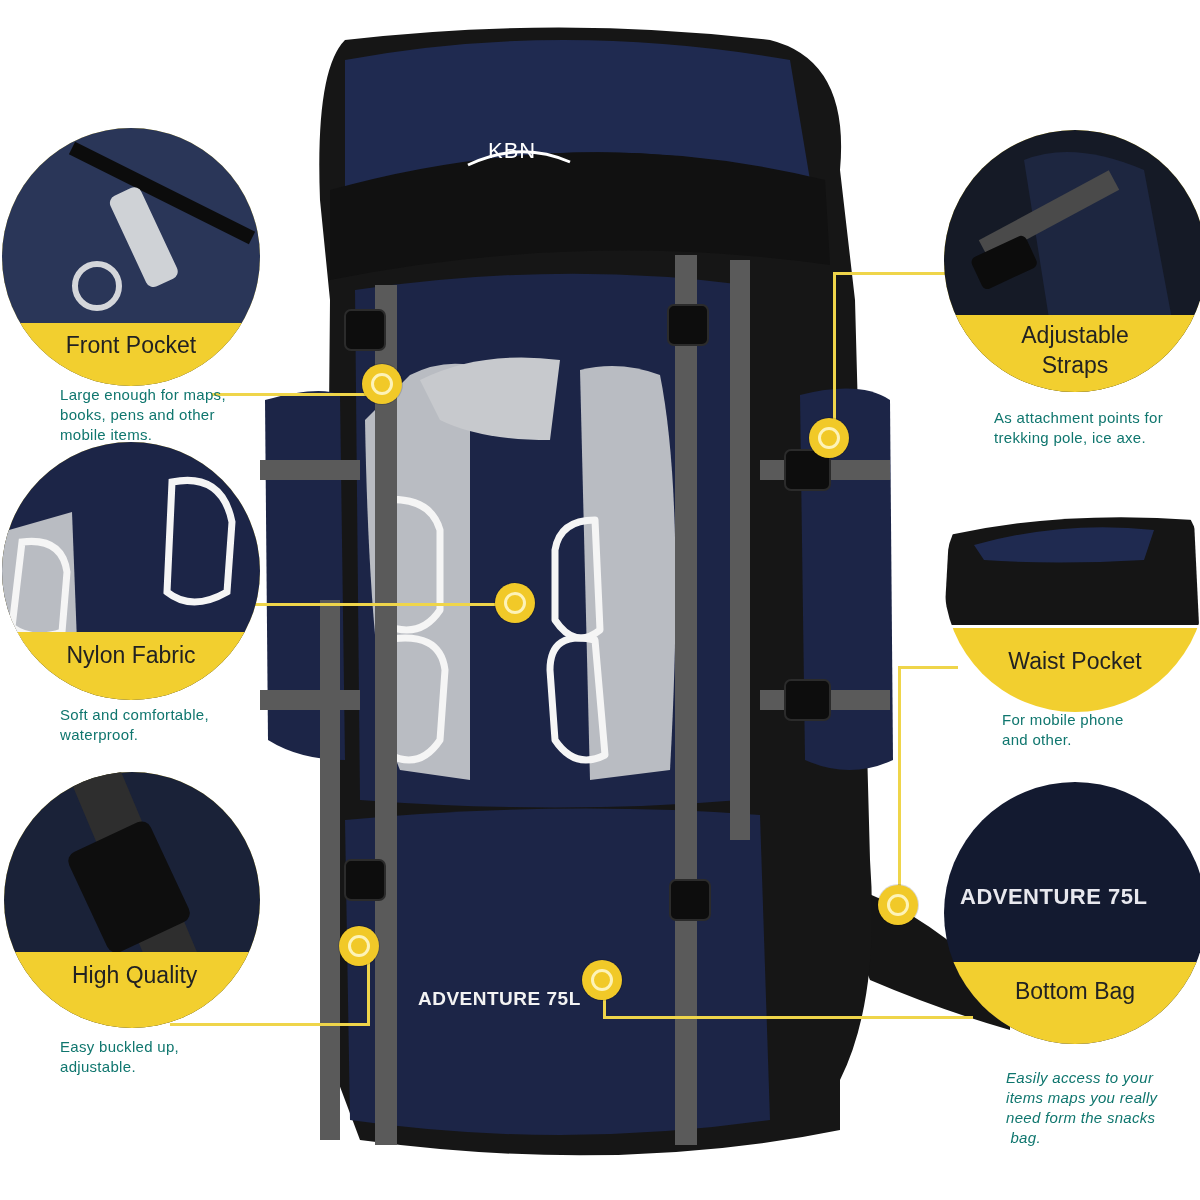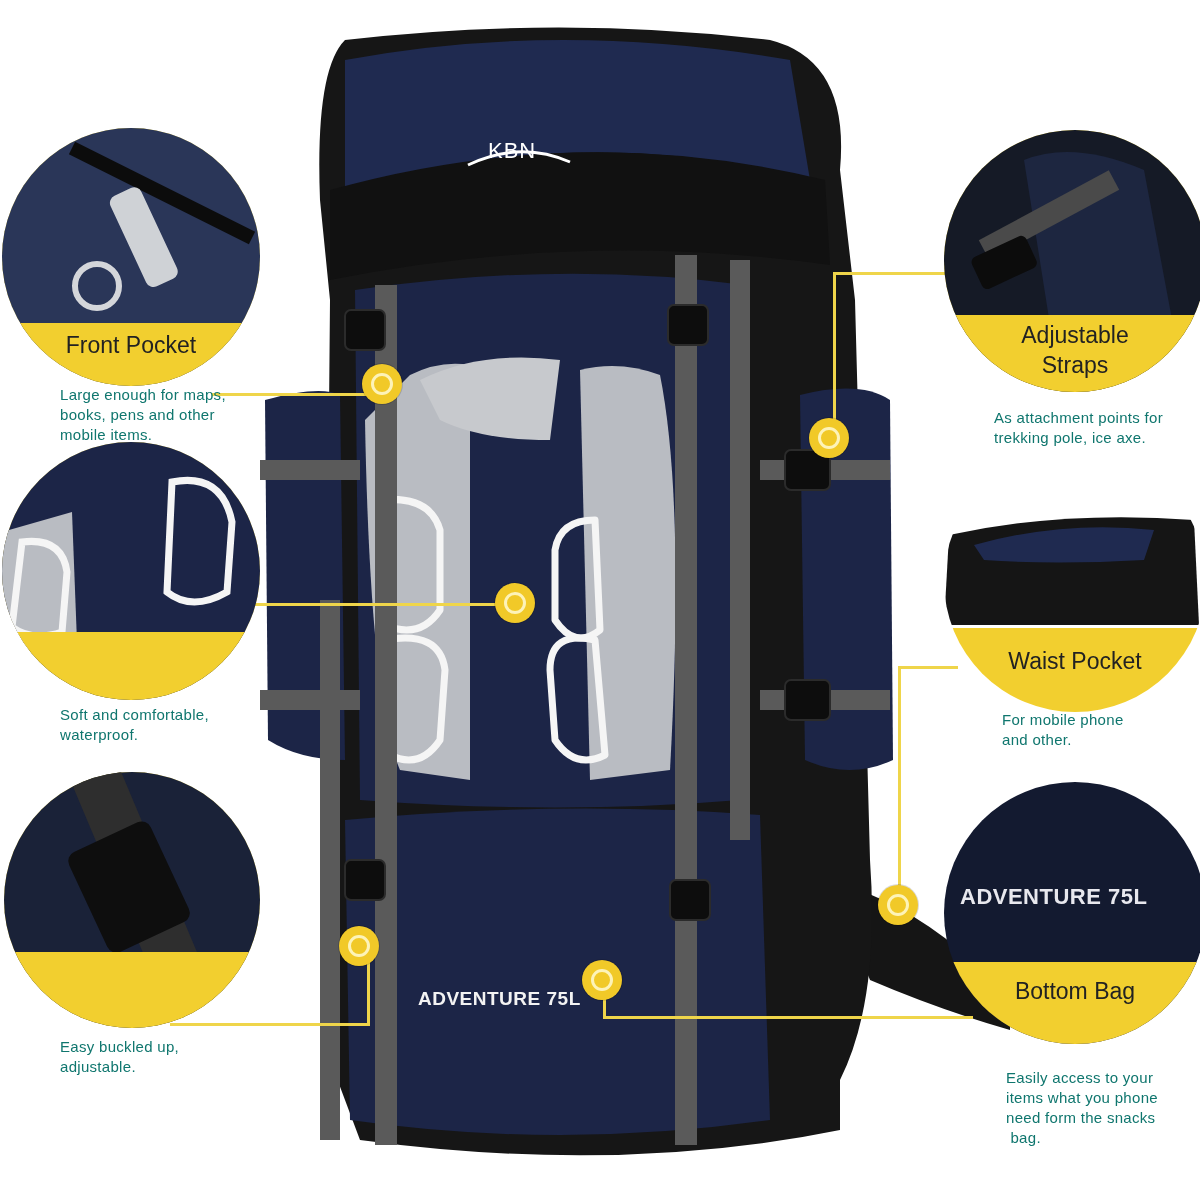--- a/index.html
+++ b/index.html
@@ -130,20 +130,21 @@
 <div class="circle" style="left:2px;top:442px;width:258px;height:258px;">
   <svg class="photo" viewBox="0 0 258 258">
     <rect width="258" height="258" fill="#1c2547"></rect>
     <path d="M0 90 L70 70 L75 200 L0 210 Z" fill="#b9bcc2"></path>
     <g fill="none" stroke="#f5f5f5" stroke-width="7">
       <path d="M20 100 Q60 95 65 130 L60 190 Q30 200 10 185 Z"></path>
       <path d="M170 40 Q220 30 230 80 L225 150 Q190 170 165 150 Z"></path>
     </g>
   </svg>
   <div class="band" style="top:190px;height:70px;"></div>
+  <div class="label" style="top:198px;">Nylon Fabric</div>
 </div>
 <div class="desc" style="left:60px;top:705px;">
   <div>Soft and comfortable,</div>
   <div>waterproof.</div>
 </div>
 
 <div class="circle" style="left:944px;top:450px;width:262px;height:262px;background:#ffffff;">
   <svg class="photo" viewBox="0 0 262 262">
     <rect width="262" height="262" fill="#ffffff"></rect>
     <path d="M5 85 Q120 60 250 70 L255 175 L0 175 Z" fill="#151515"></path>
@@ -158,30 +159,31 @@
 </div>
 
 <div class="circle" style="left:4px;top:772px;width:256px;height:256px;">
   <svg class="photo" viewBox="0 0 256 256">
     <rect width="256" height="256" fill="#1a2238"></rect>
     <path d="M90 0 L170 190" stroke="#2e2e2e" stroke-width="50"></path>
     <rect x="80" y="60" width="90" height="110" rx="10" fill="#0e0e0e" transform="rotate(-25 125 115)"></rect>
   </svg>
   <div class="band" style="top:180px;height:80px;"></div>
   <div class="label" style="top:188px;text-align:left;left:68px;">
+    <div>High Quality</div>
   </div>
 </div>
 <div class="desc" style="left:60px;top:1037px;">
   <div>Easy buckled up,</div>
   <div>adjustable.</div>
 </div>
 
 <div class="circle" style="left:944px;top:782px;width:262px;height:262px;background:#131a30;">
   <div class="band" style="top:180px;height:82px;"></div>
   <div class="abs" style="left:16px;top:102px;color:#e8e8ee;font-weight:bold;font-size:22px;letter-spacing:0.5px;">ADVENTURE 75L</div>
   <div class="label" style="top:194px;">Bottom Bag</div>
 </div>
-<div class="desc" style="left:1006px;top:1068px;">
+<div class="desc" style="left:1006px;top:1068px;font-style:italic;">
   <div>Easily access to your</div>
-  <div>items what you phone</div>
+  <div>items maps you really</div>
   <div>need form the snacks</div>
   <div style="white-space:pre;"> bag.</div>
 </div>
 
 </body></html>

